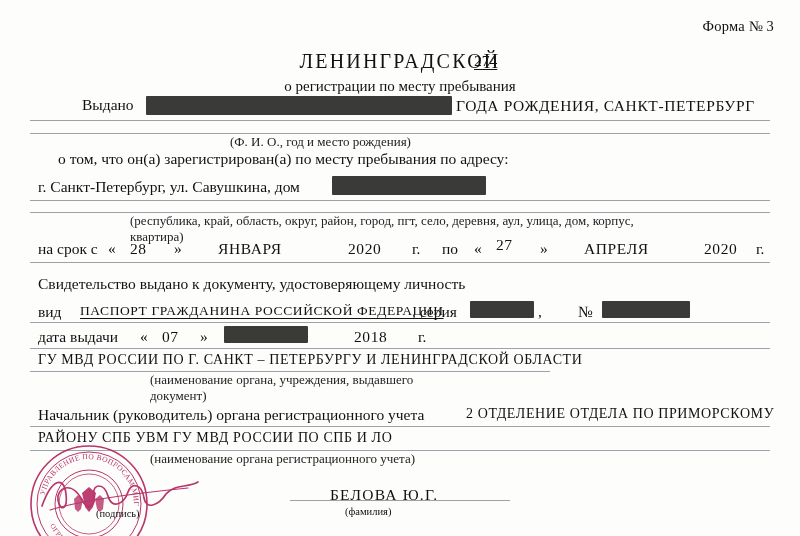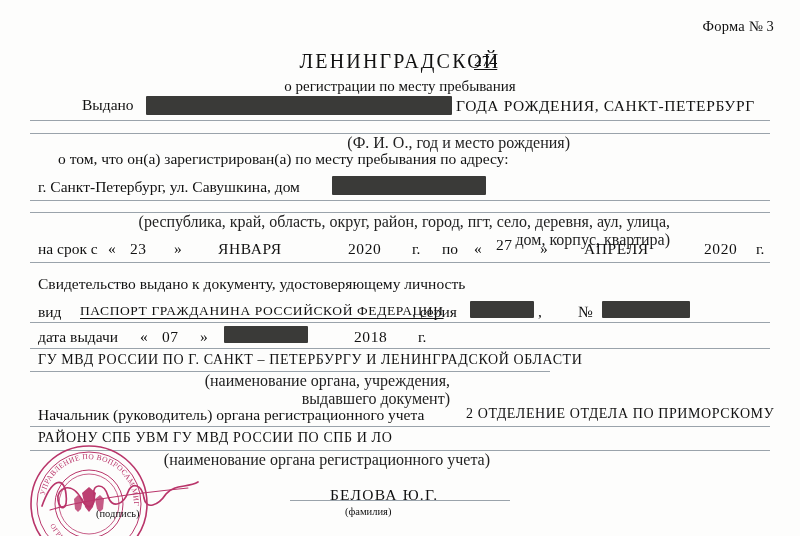--- a/index.html
+++ b/index.html
@@ -44,22 +44,22 @@
     height: 0;
   }
   .redacted {
     background: #3a3a38;
     display: inline-block;
     vertical-align: middle;
     border-radius: 1px;
   }
   .lbl { font-size: 15.5px; }
   .small-caption {
-    font-size: 16px;
-    text-align: right;
+    font-size: 13px;
+    text-align: left;
     color: #222;
   }
   .row-text { font-size: 15.5px; }
   .spaced { letter-spacing: 0.6px; }
   .ul { text-decoration: underline; text-underline-offset: 3px; text-align: right; }
 
   
   .stamp {
     left: 28px; top: 443px;
     width: 122px; height: 122px;
@@ -109,21 +109,21 @@
   <div class="abs row-text" style="top:150px; left:38px;margin-left:20px;">о том, что он(а) зарегистрирован(а) по месту пребывания по адресу:</div>
 
   <div class="abs row-text" style="top:178px; left:38px;">г. Санкт-Петербург, ул. Савушкина, дом</div>
   <div class="abs redacted" style="top:176px; left:332px; width:154px; height:19px;"></div>
   <div class="abs line" style="top:200px; left:30px; width:740px;"></div>
   <div class="abs line" style="top:212px; left:30px; width:740px;"></div>
   <div class="abs small-caption" style="top:213px; left:130px; width:540px;">(республика, край, область, округ, район, город, пгт, село, деревня, аул, улица, дом, корпус, квартира)</div>
 
   <div class="abs row-text" style="top:240px; left:38px;">на срок с</div>
   <div class="abs row-text" style="top:240px; left:108px;">«</div>
-  <div class="abs row-text spaced" style="top:240px; left:130px;">23</div>
+  <div class="abs row-text spaced" style="top:240px; left:130px;">28</div>
   <div class="abs row-text" style="top:240px; left:174px;">»</div>
   <div class="abs row-text spaced" style="top:240px; left:218px;">ЯНВАРЯ</div>
   <div class="abs row-text spaced" style="top:240px; left:348px;">2020</div>
   <div class="abs row-text" style="top:240px; left:412px;">г.</div>
   <div class="abs row-text" style="top:240px; left:442px;">по</div>
   <div class="abs row-text" style="top:240px; left:474px;">«</div>
   <div class="abs row-text spaced" style="top:236px; left:496px;">27</div>
   <div class="abs row-text" style="top:240px; left:540px;">»</div>
   <div class="abs row-text spaced" style="top:240px; left:584px;">АПРЕЛЯ</div>
   <div class="abs row-text spaced" style="top:240px; left:704px;">2020</div>

